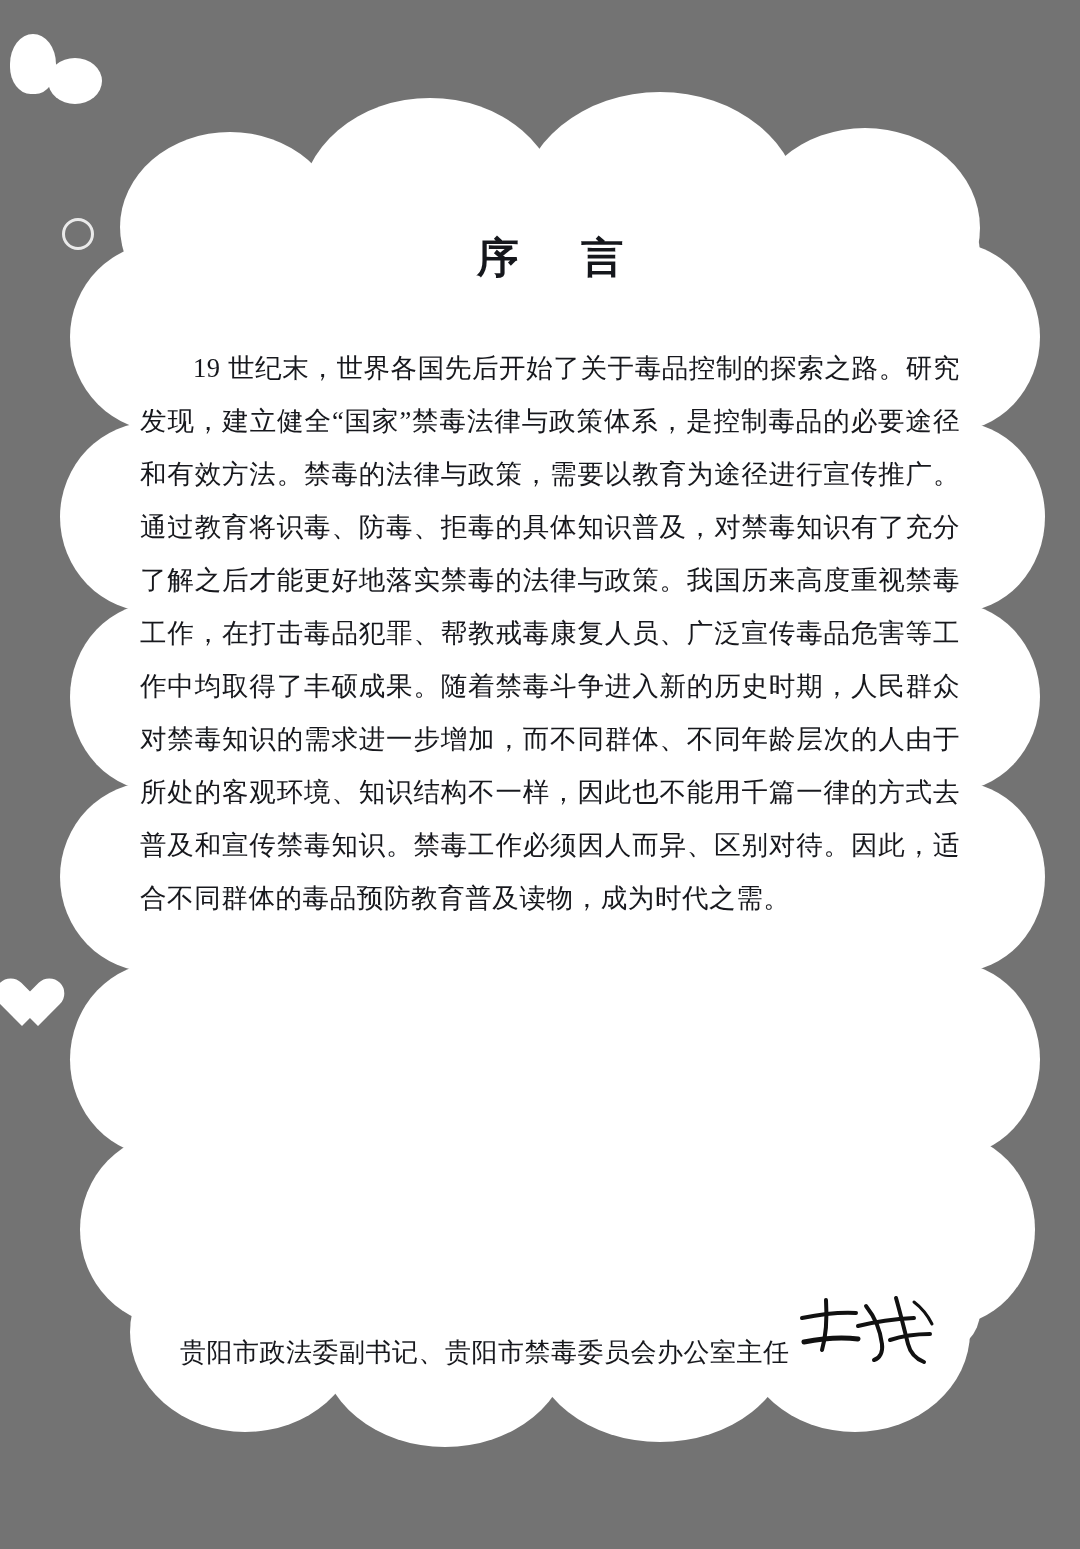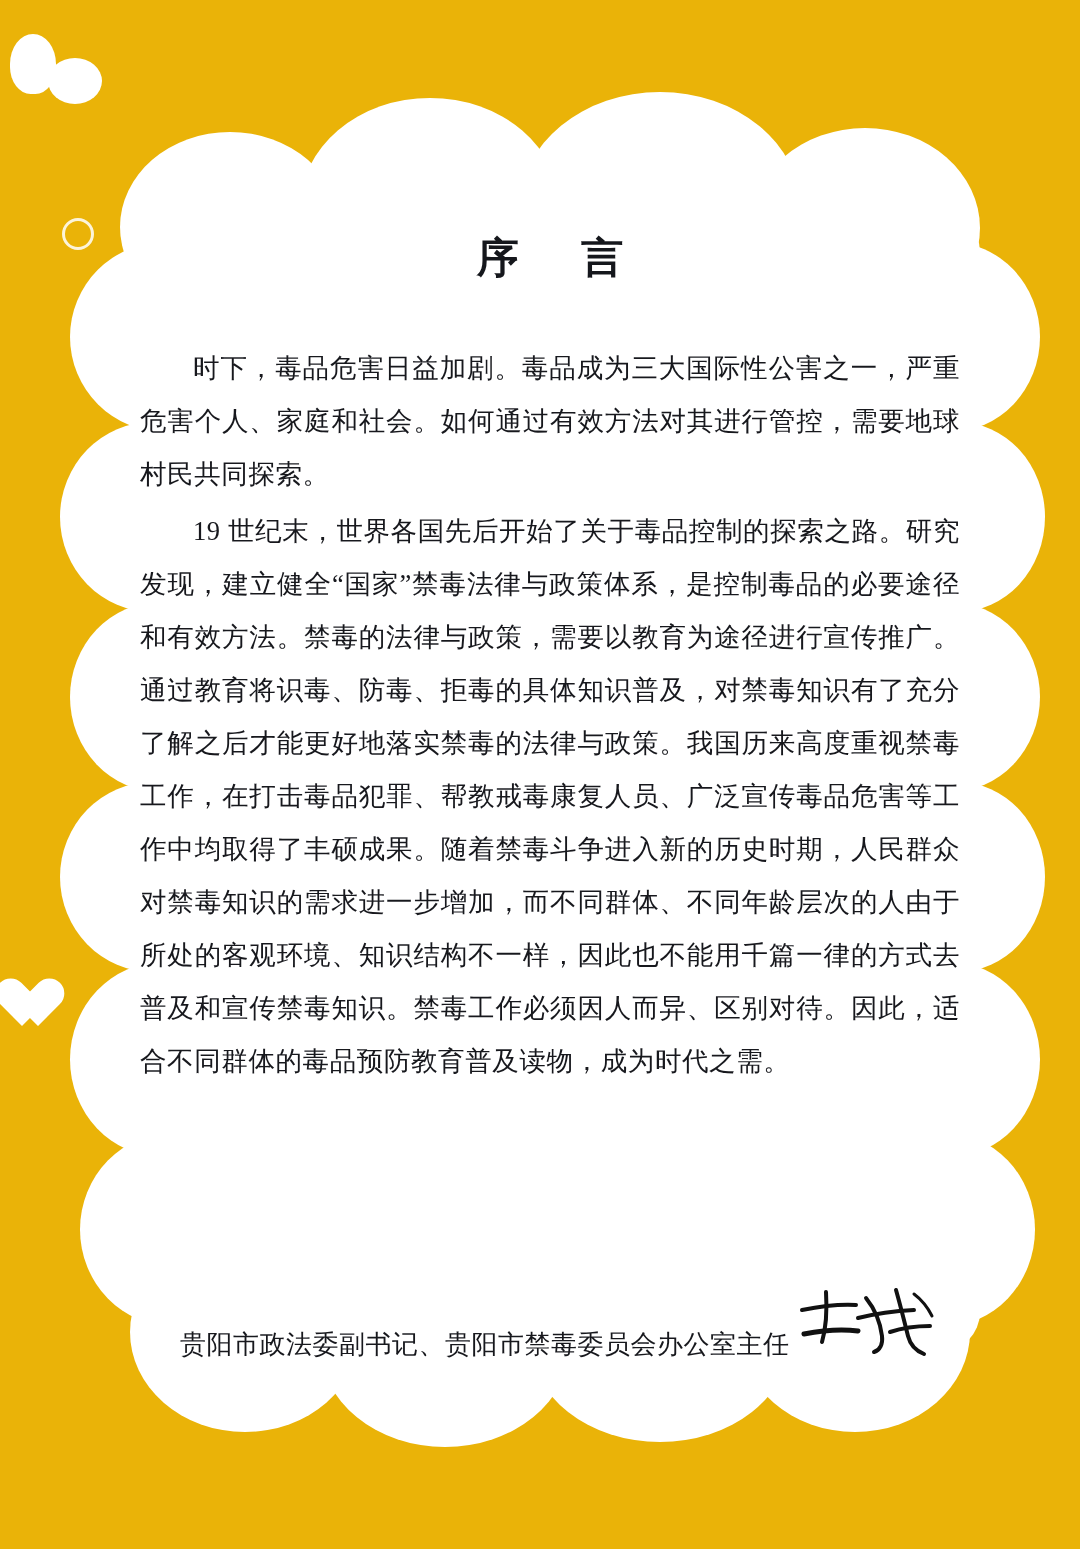--- a/index.html
+++ b/index.html
@@ -5,21 +5,21 @@
   html, body {
     margin: 0;
     padding: 0;
     background: #ffffff;
   }
   .page {
     position: relative;
     width: 1080px;
     height: 1549px;
     overflow: hidden;
-    background: #eab308;
+    background: #737373;
     font-family: "Liberation Serif", "DejaVu Serif", serif;
   }
 
   
   .cloud-panel {
     position: absolute;
     left: 60px;
     top: 92px;
     width: 960px;
     height: 1360px;
@@ -102,21 +102,21 @@
     text-indent: 2em;
     text-align: justify;
     text-justify: inter-ideograph;
     margin: 0 0 4px 0;
     letter-spacing: .6px;
   }
   .signature-row {
     position: absolute;
     left: 40px;
     right: 10px;
-    bottom: 28px;
+    bottom: 20px;
     display: flex;
     align-items: flex-end;
     justify-content: flex-start;
   }
   .sig-text {
     font-size: 26px;
     color: #17181d;
     letter-spacing: .5px;
     white-space: nowrap;
   }
@@ -162,21 +162,20 @@
 
     <div class="blob" style="left:70px;  top:1140px;width:230px; height:200px;"></div>
     <div class="blob" style="left:260px; top:1150px;width:250px; height:205px;"></div>
     <div class="blob" style="left:470px; top:1145px;width:260px; height:205px;"></div>
     <div class="blob" style="left:680px; top:1140px;width:230px; height:200px;"></div>
   </div>
 
   <div class="doc">
     <h1 class="doc-title">序 言</h1>
 
-    <p class="para">时下，毒品危害日益加剧。毒品成为三大国际性公害之一，严重危害个人、家庭和社会。如何通过有效方法对其进行管控，需要地球村民共同探索。</p>
     <p class="para">19 世纪末，世界各国先后开始了关于毒品控制的探索之路。研究发现，建立健全“国家”禁毒法律与政策体系，是控制毒品的必要途径和有效方法。禁毒的法律与政策，需要以教育为途径进行宣传推广。通过教育将识毒、防毒、拒毒的具体知识普及，对禁毒知识有了充分了解之后才能更好地落实禁毒的法律与政策。我国历来高度重视禁毒工作，在打击毒品犯罪、帮教戒毒康复人员、广泛宣传毒品危害等工作中均取得了丰硕成果。随着禁毒斗争进入新的历史时期，人民群众对禁毒知识的需求进一步增加，而不同群体、不同年龄层次的人由于所处的客观环境、知识结构不一样，因此也不能用千篇一律的方式去普及和宣传禁毒知识。禁毒工作必须因人而异、区别对待。因此，适合不同群体的毒品预防教育普及读物，成为时代之需。</p>
 
     <div class="signature-row">
       <span class="sig-text">贵阳市政法委副书记、贵阳市禁毒委员会办公室主任</span>
       <span class="sig-mark">
         <svg width="140" height="78" viewBox="0 0 140 78" aria-hidden="true">
           <g fill="none" stroke="#111" stroke-linecap="round" stroke-linejoin="round">
             <path d="M6 26 C26 22, 44 20, 60 21" stroke-width="4"></path>
             <path d="M30 8 C31 24, 30 44, 26 58" stroke-width="4"></path>
             <path d="M8 50 C28 46, 48 45, 62 47" stroke-width="5"></path>

